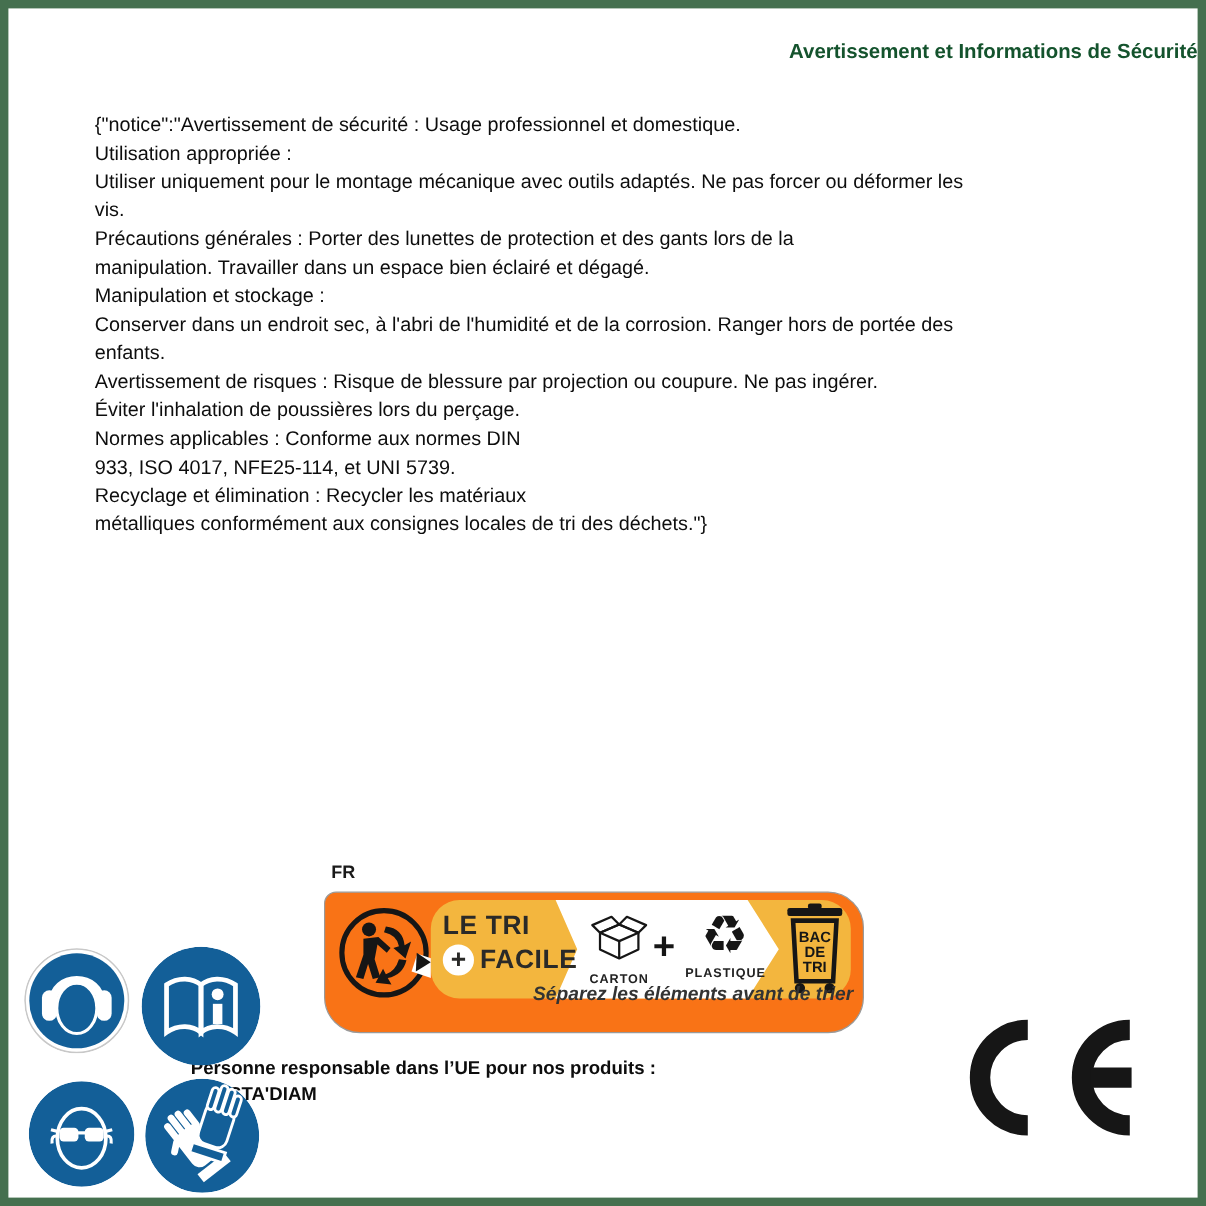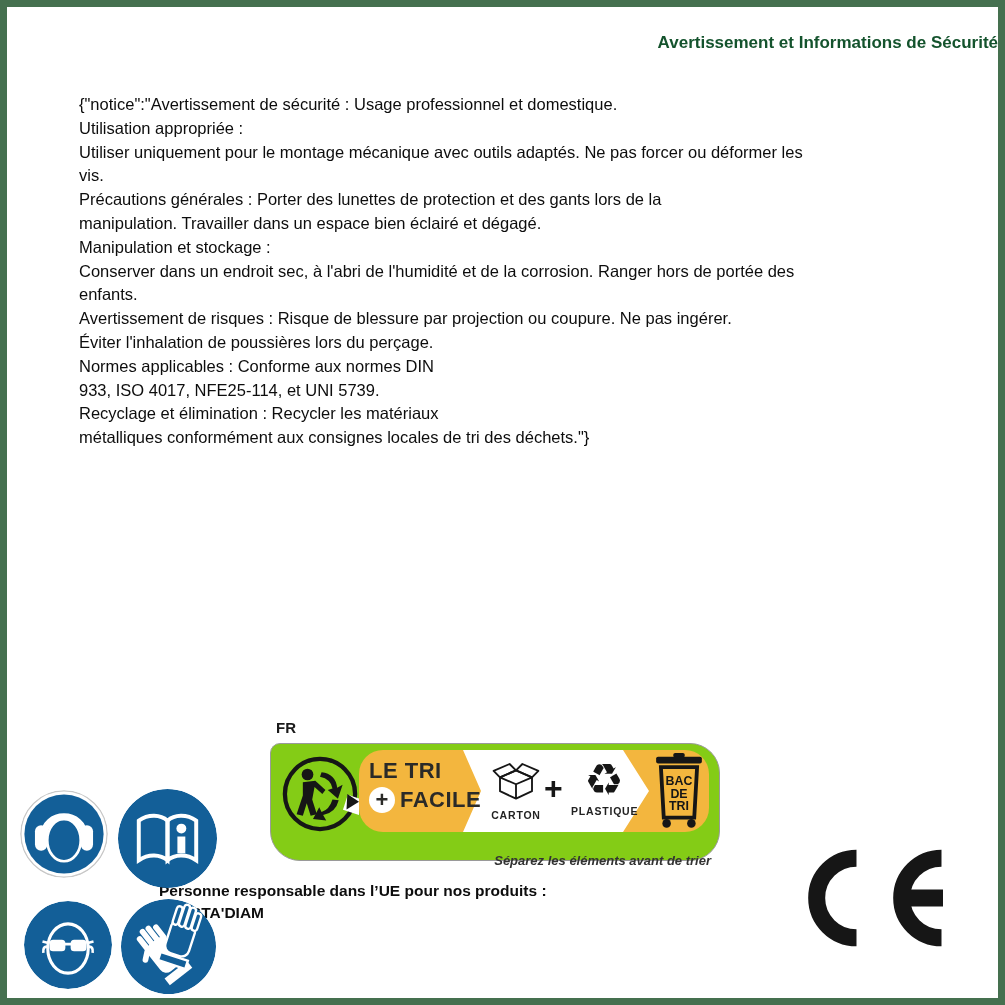--- a/index.html
+++ b/index.html
@@ -23,21 +23,21 @@
     left:72px;top:86px;width:914px;
     font-size:16.5px;line-height:23.8px;
     white-space:pre-line;color:#0d0d0d;
   }
   .fr-code{
     left:269px;top:712px;
     font-size:15px;font-weight:bold;color:#1a1a1a;
   }
   .infotri-box{
     left:263px;top:736px;width:450px;height:118px;
-    background:#84cc16;
+    background:#f97316;
     border:1.5px solid #9a9a9a;
     border-radius:10px 30px 30px 30px;
     box-sizing:border-box;
   }
   .infotri-bg{left:0;top:0;}
   .triman{left:10px;top:10px;}
   .letri{left:98px;top:16px;line-height:1;}
   .letri-row1{font-size:22px;font-weight:bold;color:#2a2a28;letter-spacing:.5px;}
   .letri-row2{margin-top:5px;display:flex;align-items:center;}
   .plus-circle{
@@ -51,22 +51,22 @@
   .material-carton{left:212px;top:12px;}
   .material-plastique{left:300px;top:12px;}
   .material-label{font-size:10.5px;font-weight:bold;color:#222;letter-spacing:.8px;margin-top:1px;text-align:center;}
   .recycle-glyph{
     font-family:"DejaVu Sans", sans-serif;
     font-size:44px;line-height:48px;color:#161616;
   }
   .materials-plus{left:273px;top:26px;font-size:32px;font-weight:bold;color:#161616;}
   .bin{left:381px;top:7px;}
   .infotri-instruction{
-    right:8px;top:109px;
-    font-size:13px;font-style:italic;font-weight:bold;color:#333;
+    right:8px;top:76px;
+    font-size:16px;font-style:italic;font-weight:bold;color:#333;
   }
   .responsible{
     left:152px;top:873px;width:700px;
     font-size:15.5px;font-weight:bold;line-height:21.8px;color:#0d0d0d;
   }
   .picto{border-radius:50%;}
   .picto-1{left:13px;top:783px;}
   .picto-2{left:111px;top:782px;}
   .picto-3{left:17px;top:894px;}
   .picto-4{left:114px;top:892px;}

